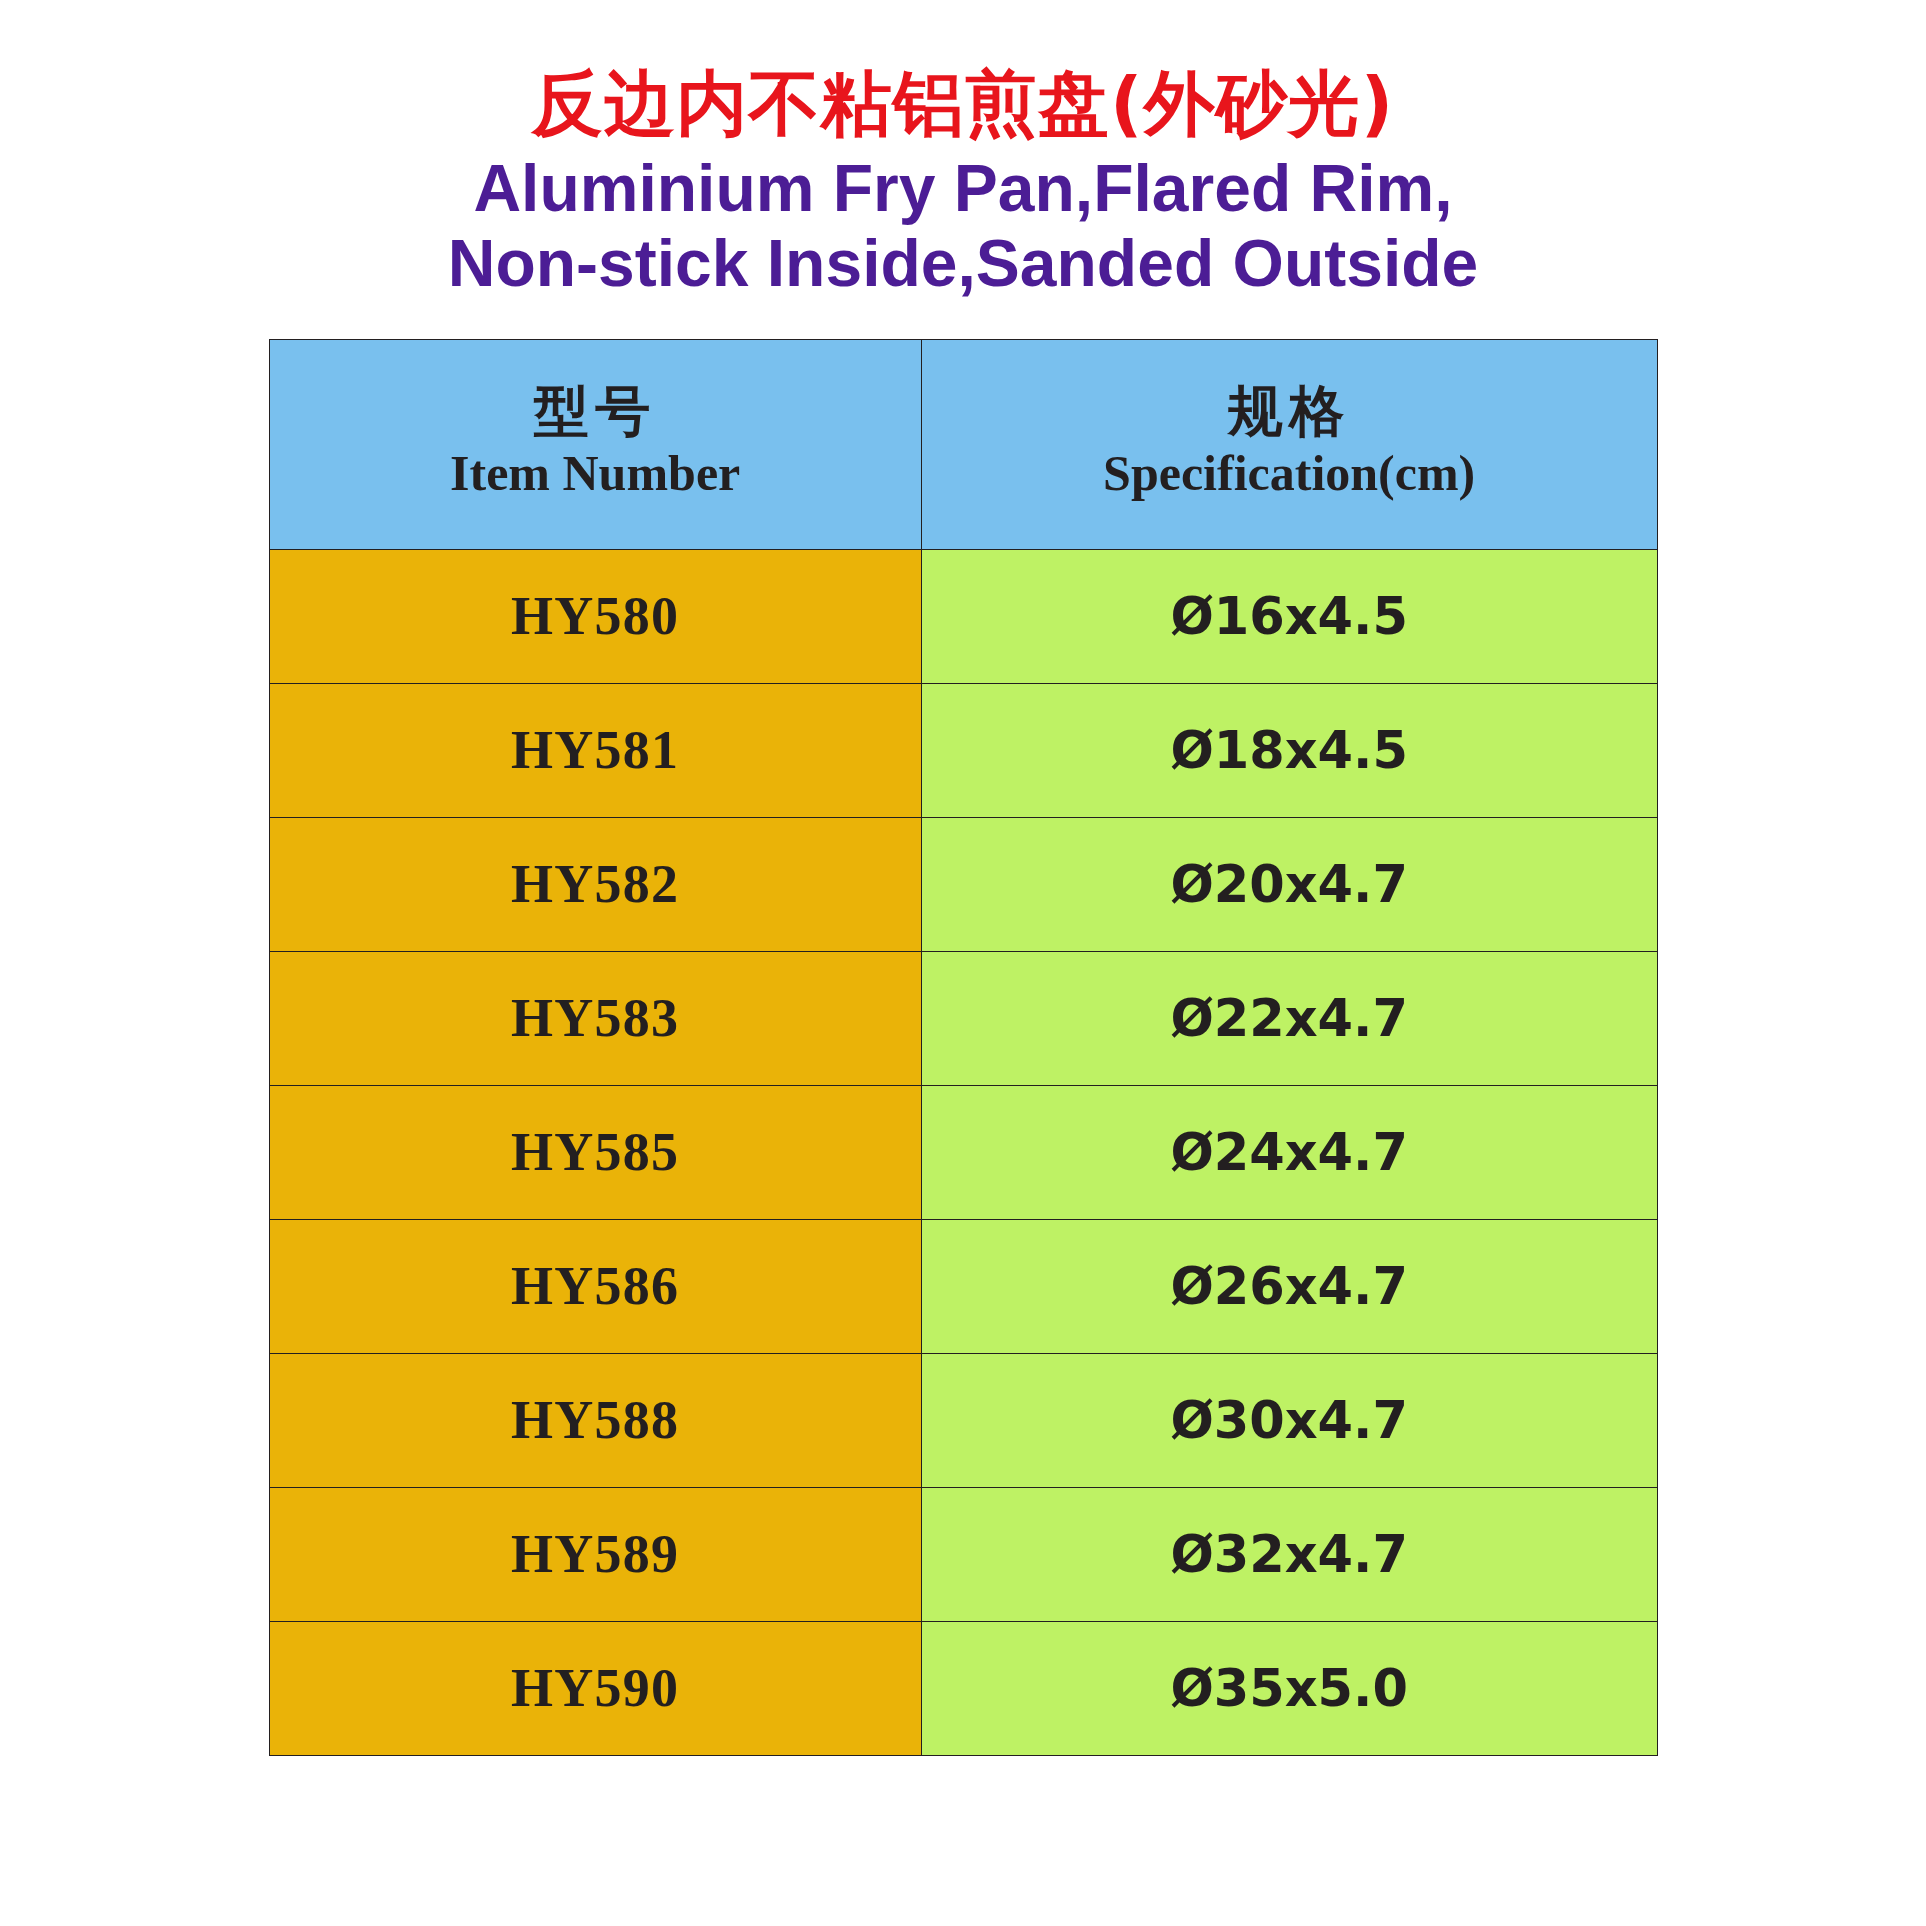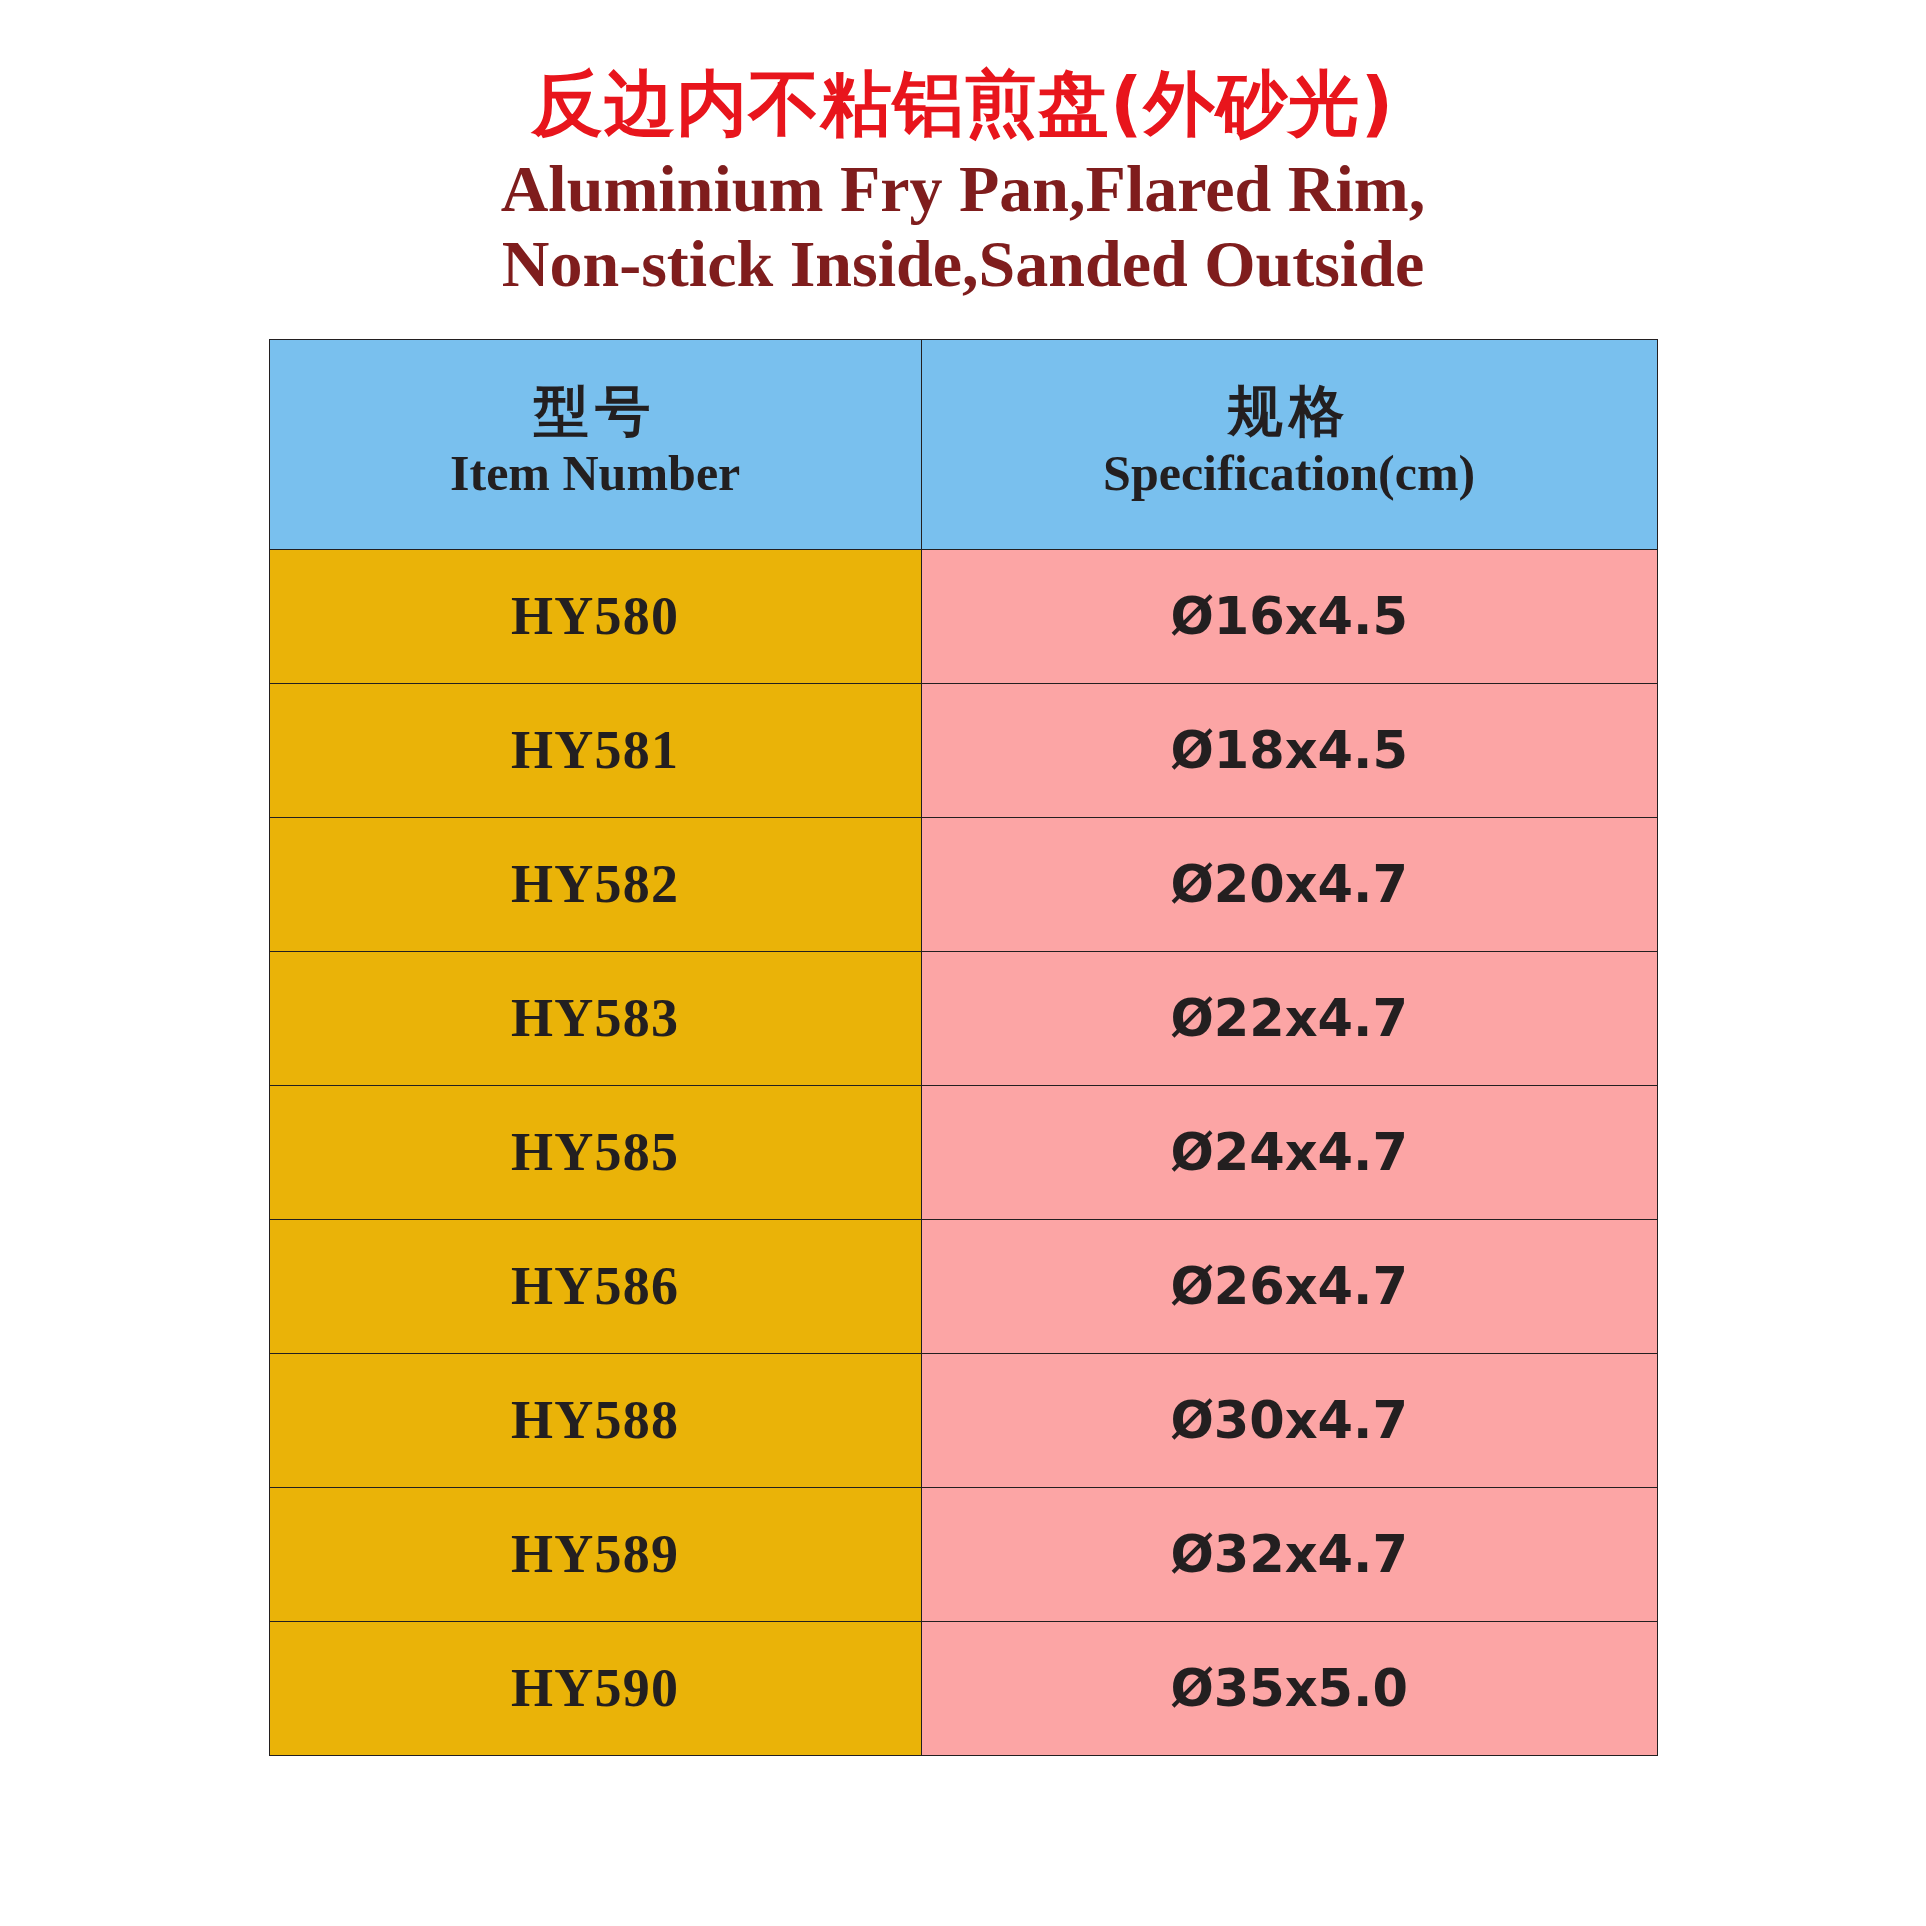--- a/index.html
+++ b/index.html
@@ -29,22 +29,22 @@
   .title-cn {
     color: #e8151c;
     font-family: "DejaVu Sans", sans-serif;
     font-weight: 700;
     font-size: 71px;
     line-height: 1.05;
     letter-spacing: 1.3px;
     white-space: nowrap;
   }
   .title-en {
-    color: #7f1d1d;
-    font-family: Liberation Serif, serif;
+    color: #4c1d95;
+    font-family: Liberation Sans, sans-serif;
     font-weight: 700;
     font-size: 66px;
     line-height: 1.14;
     margin-top: 9px;
     white-space: nowrap;
   }
   .title-en .line2 {
     display: block;
   }
 
@@ -94,21 +94,21 @@
     height: 131px;
     font-family: "Liberation Serif", serif;
     font-weight: 700;
     font-size: 54px;
     letter-spacing: 1.3px;
   }
   tbody td.cell-item {
     background: #eab308;
   }
   tbody td.cell-spec {
-    background: #fca5a5;
+    background: #bef264;
     font-family: "DejaVu Sans", sans-serif;
     font-weight: 700;
     font-size: 51px;
     letter-spacing: 0px;
   }
 </style>
 </head>
 <body>
 
 <div class="page">

